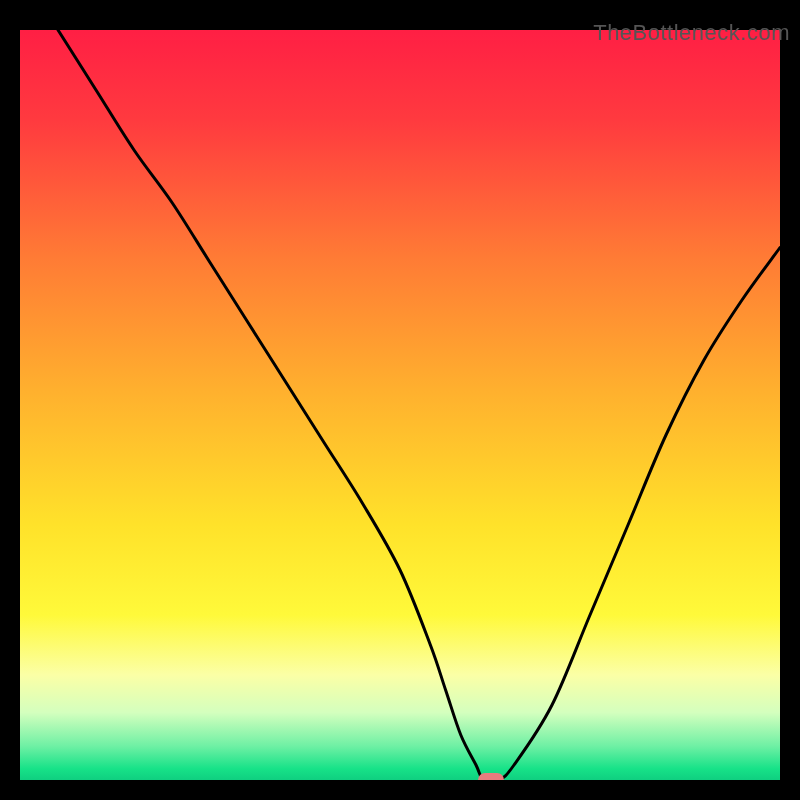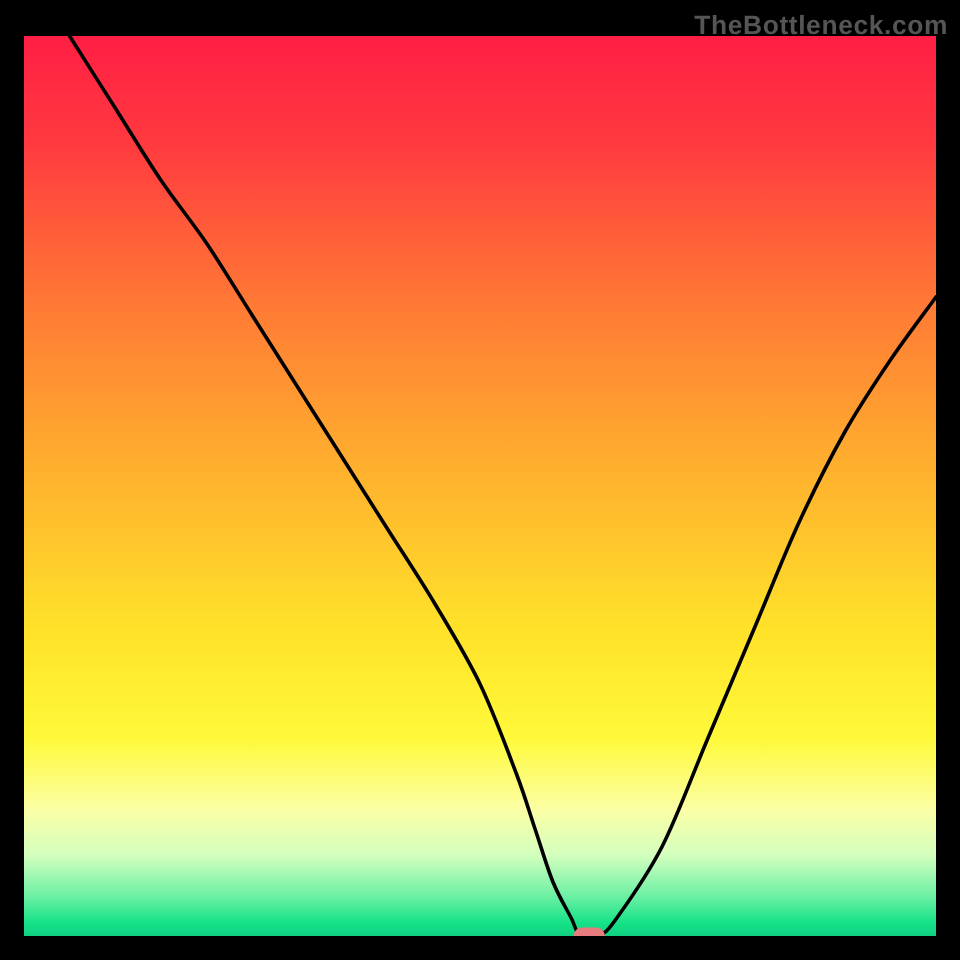--- a/index.html
+++ b/index.html
@@ -12,25 +12,25 @@
     overflow: hidden;
   }
   .frame {
     position: relative;
     width: 800px;
     height: 800px;
     background: #000;
   }
   .attribution {
     position: absolute;
-    top: 8px;
+    top: 20px;
     right: 10px;
     color: #555;
     font-size: 22px;
-    font-weight: 700;
+    font-weight: 400;
     letter-spacing: 0.5px;
     z-index: 5;
   }
   .plot-area {
     position: absolute;
     left: 20px;
     top: 30px;
     width: 760px;
     height: 750px;
     overflow: hidden;

